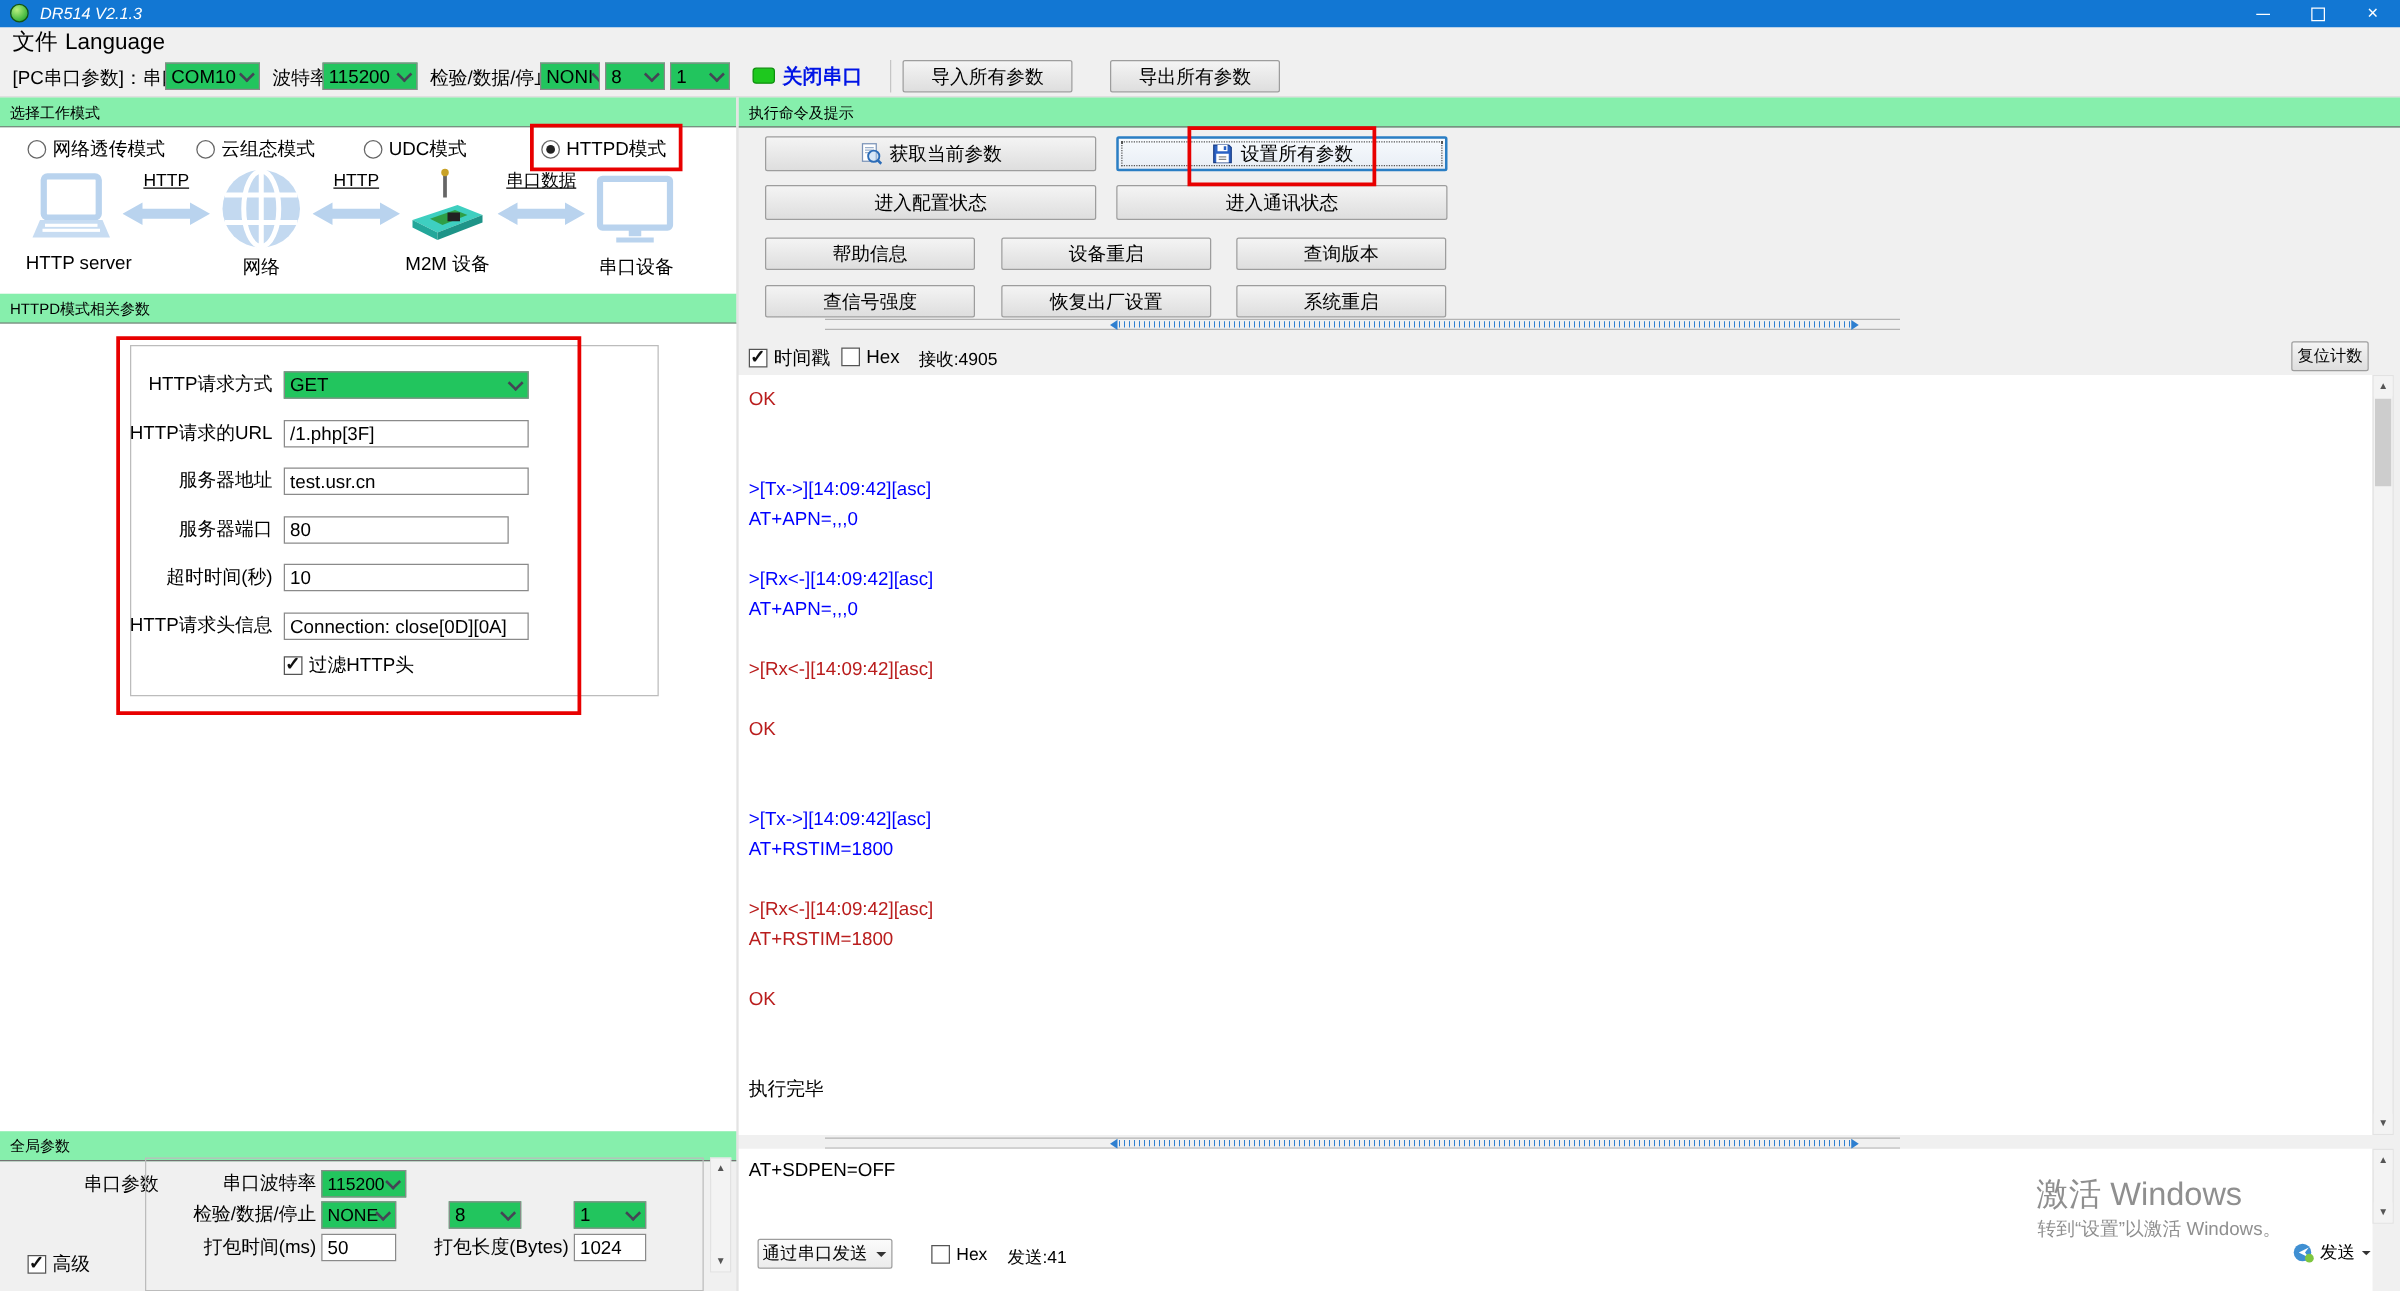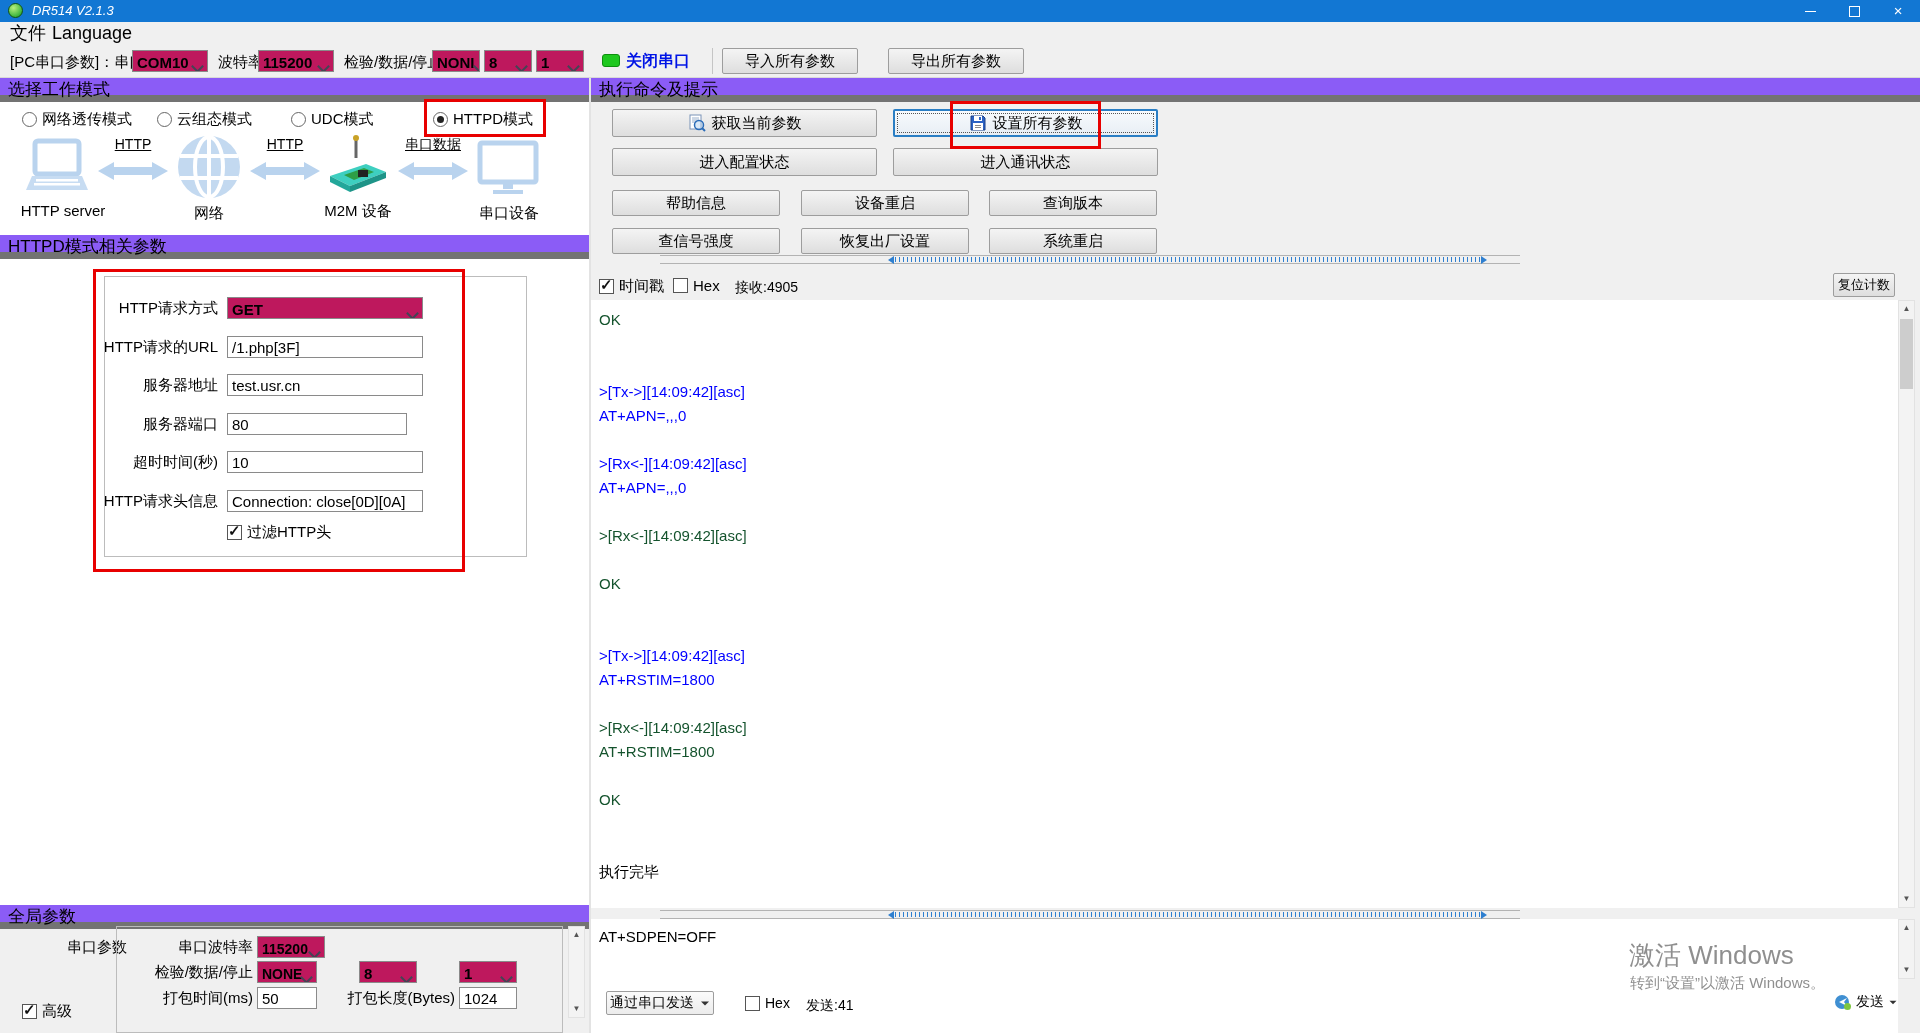--- a/index.html
+++ b/index.html
@@ -17,34 +17,34 @@
   .glyph-min{width:11px;height:1px;background:#fff;display:block;}
   .glyph-max{width:9px;height:9px;border:1px solid #fff;display:block;}
   .glyph-close{font-size:15px;line-height:22px;color:#fff;}
 
   
   .menubar{position:absolute;left:0;top:22px;width:1920px;height:22px;background:#f0f0f0;}
   .menu-item{position:absolute;top:0;line-height:22px;font-size:18px;padding:0 4px;}
   .toolbar{position:absolute;left:0;top:44px;width:1920px;height:34px;background:#f0f0f0;border-bottom:1px solid #d9d9d9;box-sizing:border-box;}
   .tb-label{position:absolute;top:9px;font-size:15px;white-space:nowrap;}
 
-  .combo{position:absolute;background:#be185d;border:1px solid #8a8a8a;height:22px;display:flex;align-items:flex-end;
-         padding-left:4px;box-sizing:border-box;font-size:15px;white-space:nowrap;overflow:hidden;font-weight:bold;}
+  .combo{position:absolute;background:#22c55e;border:1px solid #8a8a8a;height:22px;display:flex;align-items:center;
+         padding-left:4px;box-sizing:border-box;font-size:15px;white-space:nowrap;overflow:hidden;}
   .chev{margin-left:auto;margin-right:5px;width:7px;height:7px;border-right:2px solid #445;border-bottom:2px solid #445;
         transform:rotate(45deg);flex:none;margin-top:-4px;}
   .textbox{position:absolute;background:#fff;border:1px solid #8a8a8a;height:22px;font-size:15px;padding:0 4px;
            box-sizing:border-box;font-family:"Liberation Sans",sans-serif;}
 
   .btn{position:absolute;background:linear-gradient(#f4f4f4,#dedede);border:1px solid #9d9d9d;border-radius:2px;
        display:flex;align-items:center;justify-content:center;font-size:15px;box-sizing:border-box;gap:6px;}
   .btn.focused{border:2px solid #2a7ec4;background:linear-gradient(#f7fafd,#e8eef5);}
   .btn.focused::after{content:"";position:absolute;inset:2px;border:1px dotted #555;}
 
-  .group-header{position:absolute;height:24px;line-height:24px;font-size:17px;padding-left:8px;
-                border-bottom:7px solid #737373;box-sizing:border-box;background:#8b5cf6;}
+  .group-header{position:absolute;height:24px;line-height:24px;font-size:12px;padding-left:8px;
+                border-bottom:1px solid #737373;box-sizing:border-box;background:#86efac;}
   .panel-white{position:absolute;background:#fff;}
 
   .checkbox{display:inline-block;width:15px;height:15px;background:#fff;border:1px solid #555;
             box-sizing:border-box;position:relative;vertical-align:-3px;flex:none;}
   .checkbox[data-checked="true"]::after{content:"✓";position:absolute;left:0;top:-4px;font-size:15px;font-weight:bold;color:#111;}
   .radio{display:inline-block;width:15px;height:15px;border:1px solid #666;border-radius:50%;background:#fff;
          box-sizing:border-box;position:relative;flex:none;}
   .radio[data-checked="true"]::after{content:"";position:absolute;left:3px;top:3px;width:7px;height:7px;border-radius:50%;background:#222;}
   .cb-row{position:absolute;display:flex;align-items:center;gap:5px;font-size:15px;white-space:nowrap;}
 
@@ -57,21 +57,21 @@
   
   .splitter{position:absolute;height:9px;border-top:1px solid #b3b3b3;border-bottom:1px solid #b3b3b3;box-sizing:border-box;}
   .h-slider{position:absolute;top:1px;height:5px;background:repeating-linear-gradient(90deg,#2e7fd0 0 1px,transparent 1px 4px);}
   .h-slider .tri-l{position:absolute;left:-7px;top:-1px;width:0;height:0;border-right:6px solid #2e7fd0;border-top:4px solid transparent;border-bottom:4px solid transparent;}
   .h-slider .tri-r{position:absolute;right:-7px;top:-1px;width:0;height:0;border-left:6px solid #2e7fd0;border-top:4px solid transparent;border-bottom:4px solid transparent;}
   .vscroll{position:absolute;width:17px;background:#f3f3f3;border:1px solid #e2e2e2;box-sizing:border-box;}
   .vs-arrow{position:absolute;left:0;width:15px;height:16px;text-align:center;font-size:8px;line-height:16px;color:#555;background:#f3f3f3;}
   .vs-thumb{position:absolute;left:1px;width:13px;background:#cdcdcd;}
 
   .log-line{height:24px;line-height:24px;font-size:15px;white-space:pre;}
-  .green{color:#14532d}.blue{color:#0000ff}.black{color:#000}
+  .green{color:#b91c1c}.blue{color:#0000ff}.black{color:#000}
 
   .watermark1{position:absolute;font-size:26px;color:rgba(112,112,112,0.78);}
   .watermark2{position:absolute;font-size:15px;color:rgba(112,112,112,0.78);}
   .tri-down{display:inline-block;width:0;height:0;border-left:5px solid transparent;border-right:5px solid transparent;border-top:5px solid #333;vertical-align:2px;}
 </style>
 </head>
 <body>
 
 <div id="screen">
 

